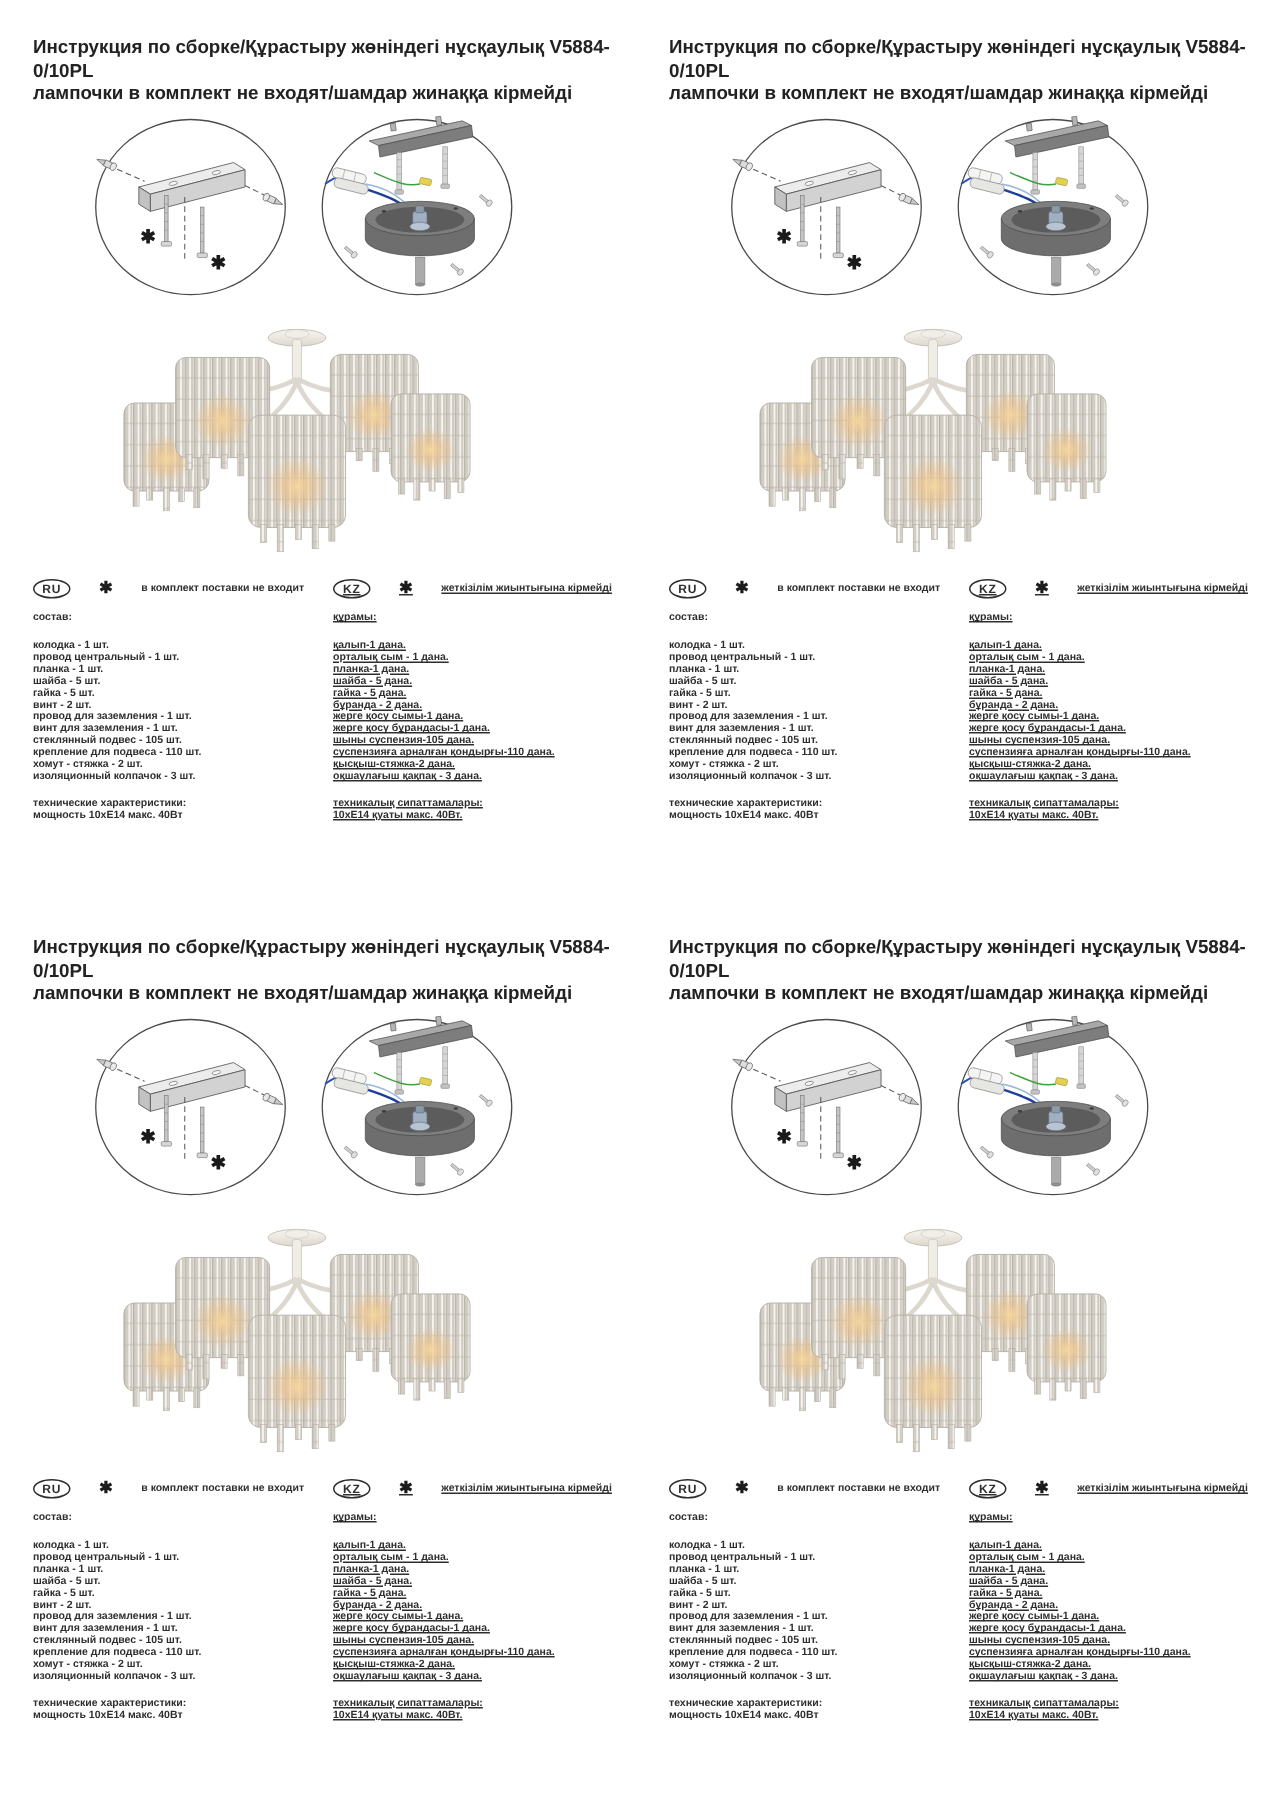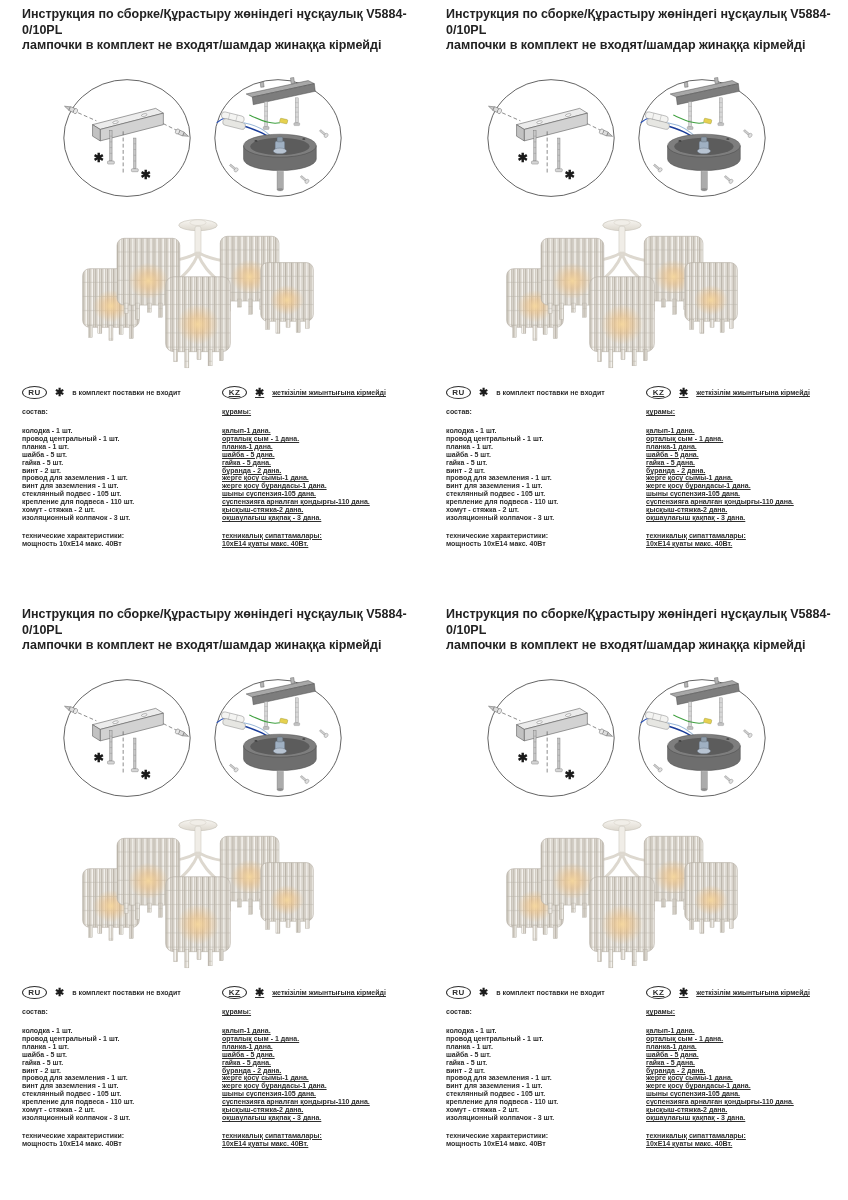--- a/index.html
+++ b/index.html
@@ -9,31 +9,31 @@
     font-family:"Liberation Sans", sans-serif; color:#2b2b2b;
   }
   #sheet {
     display:grid;
     grid-template-columns:424px 424px;
     grid-template-rows:600px 600px;
     width:848px; height:1200px;
   }
   .quadrant { position:relative; width:424px; height:600px; overflow:hidden; background:#fff; }
   .title {
-    position:absolute; top:7px; left:22px; right:6px;
+    position:absolute; top:24px; left:22px; right:6px;
     font-size:12.5px; font-weight:bold; line-height:15.5px; color:#222222;
   }
   .diagram { position:absolute; width:134px; height:130px; }
   .diagram-bracket { left:60px; top:74px; }
   .diagram-canopy  { left:211px; top:74px; }
   .chandelier { position:absolute; left:78px; top:212px; width:244px; height:170px; }
   .col { position:absolute; top:385px; width:198px; font-size:7px; font-weight:bold; color:#2e2e2e; }
   .col-ru { left:22px; }
   .col-kz { left:222px;text-decoration:underline; }
-  .note-row { display:flex; align-items:center; gap:8px; height:14px; }
+  .note-row { display:flex; align-items:center; gap:19px; height:14px; }
   .badge {
     display:inline-flex; align-items:center; justify-content:center;
     min-width:25px; height:13px; padding:0 4px;
     border:1.3px solid #2e2e2e; border-radius:50%;
     font-size:8px; font-weight:bold; letter-spacing:0.5px; color:#2e2e2e;
   }
   .asterisk { font-size:11px; line-height:11px; color:#1c1c1c; }
   .note { font-size:7px; padding-top:1px; }
   .heading { margin-top:9px; line-height:8px; }
   .items { margin-top:11px; }

